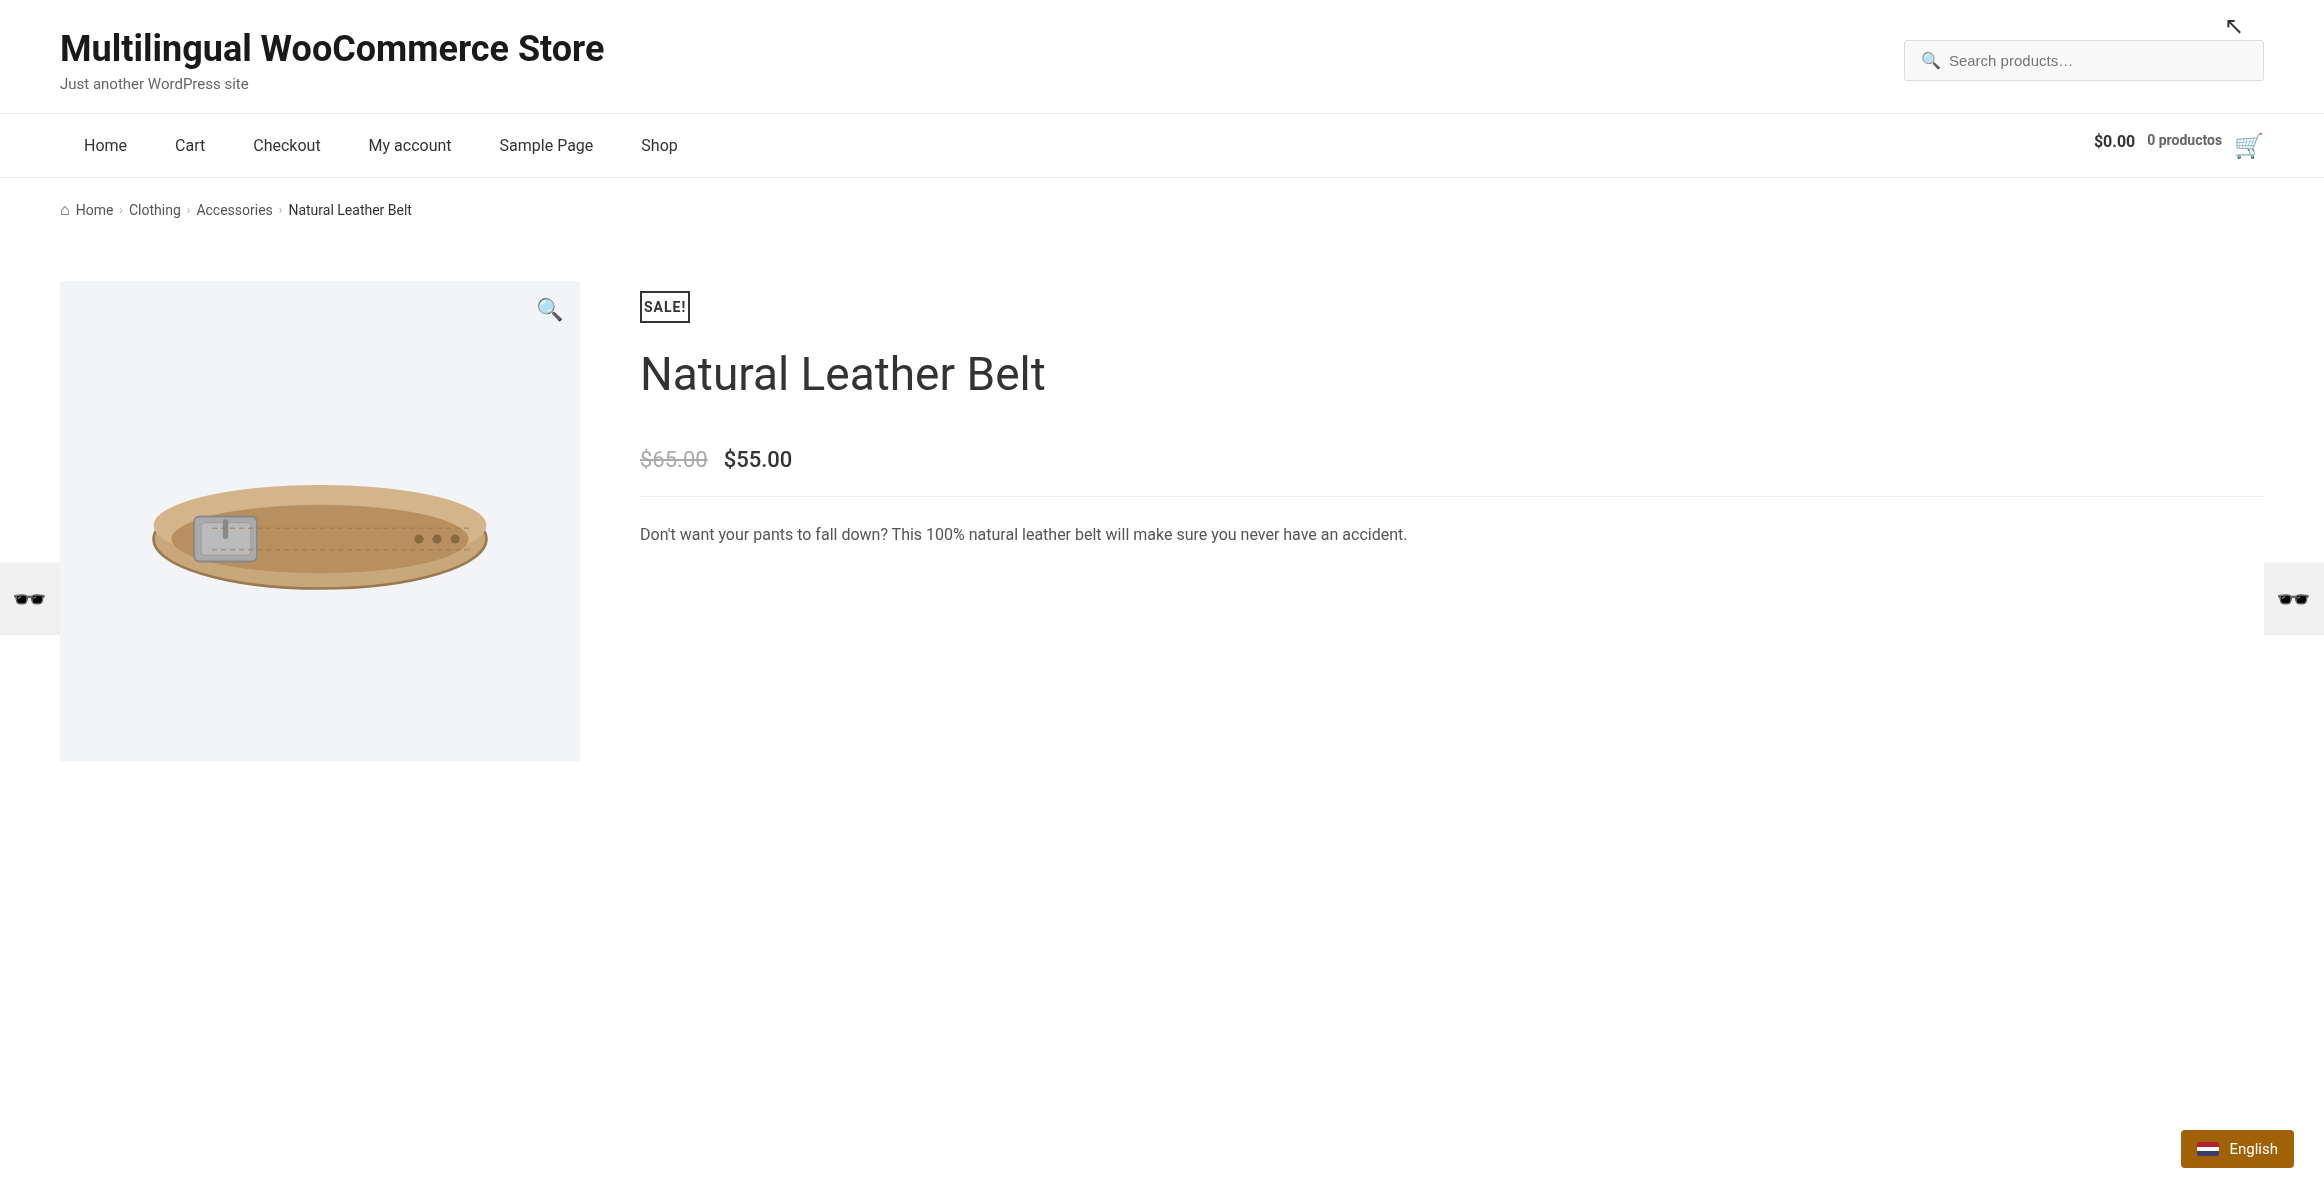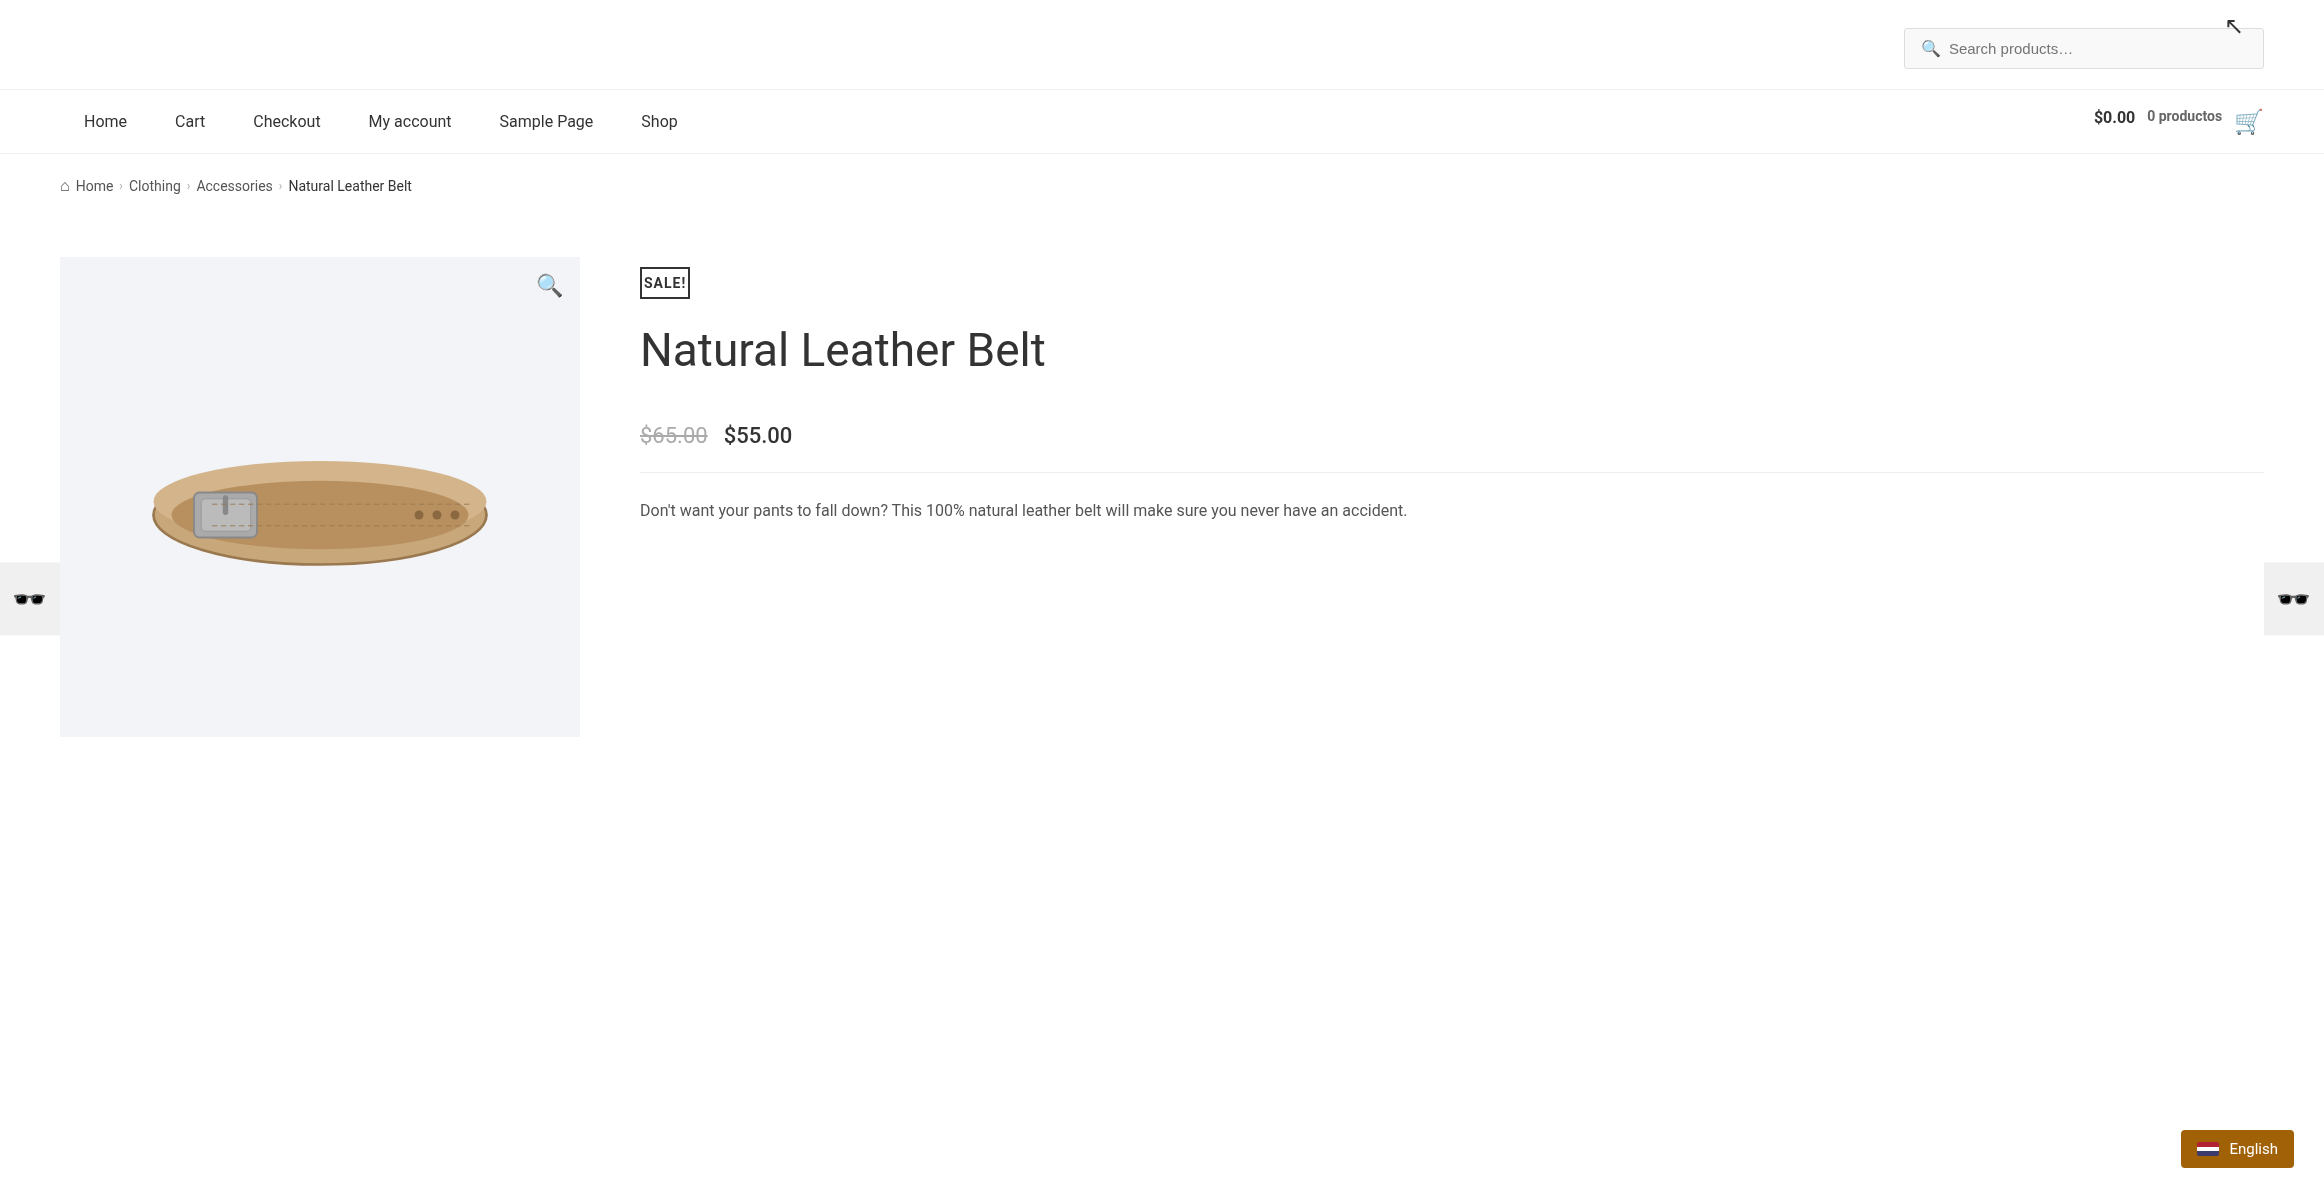--- a/index.html
+++ b/index.html
@@ -57,20 +57,22 @@
     .flag-icon { width: 22px; height: 14px; background: linear-gradient(180deg, #B22234 33%, #fff 33%, #fff 66%, #3C3B6E 66%); border-radius: 2px; display: inline-block; position: relative; overflow: hidden; }
 
     
     .cursor-icon { position: fixed; top: 12px; right: 80px; font-size: 24px; color: #333; pointer-events: none; z-index: 999; }
   </style>
 </head>
 <body>
 
 <header class="site-header">
   <div class="site-branding">
+    <div class="site-title">Multilingual WooCommerce Store</div>
+    <div class="site-tagline">Just another WordPress site</div>
   </div>
   <form class="search-form">
     <span class="search-icon-wrap">🔍</span>
     <input class="search-input" type="text" placeholder="Search products…" style="">
   </form>
 </header>
 
 <nav class="site-nav">
   <div class="nav-links">
     <a class="nav-link" href="#">Home</a>

